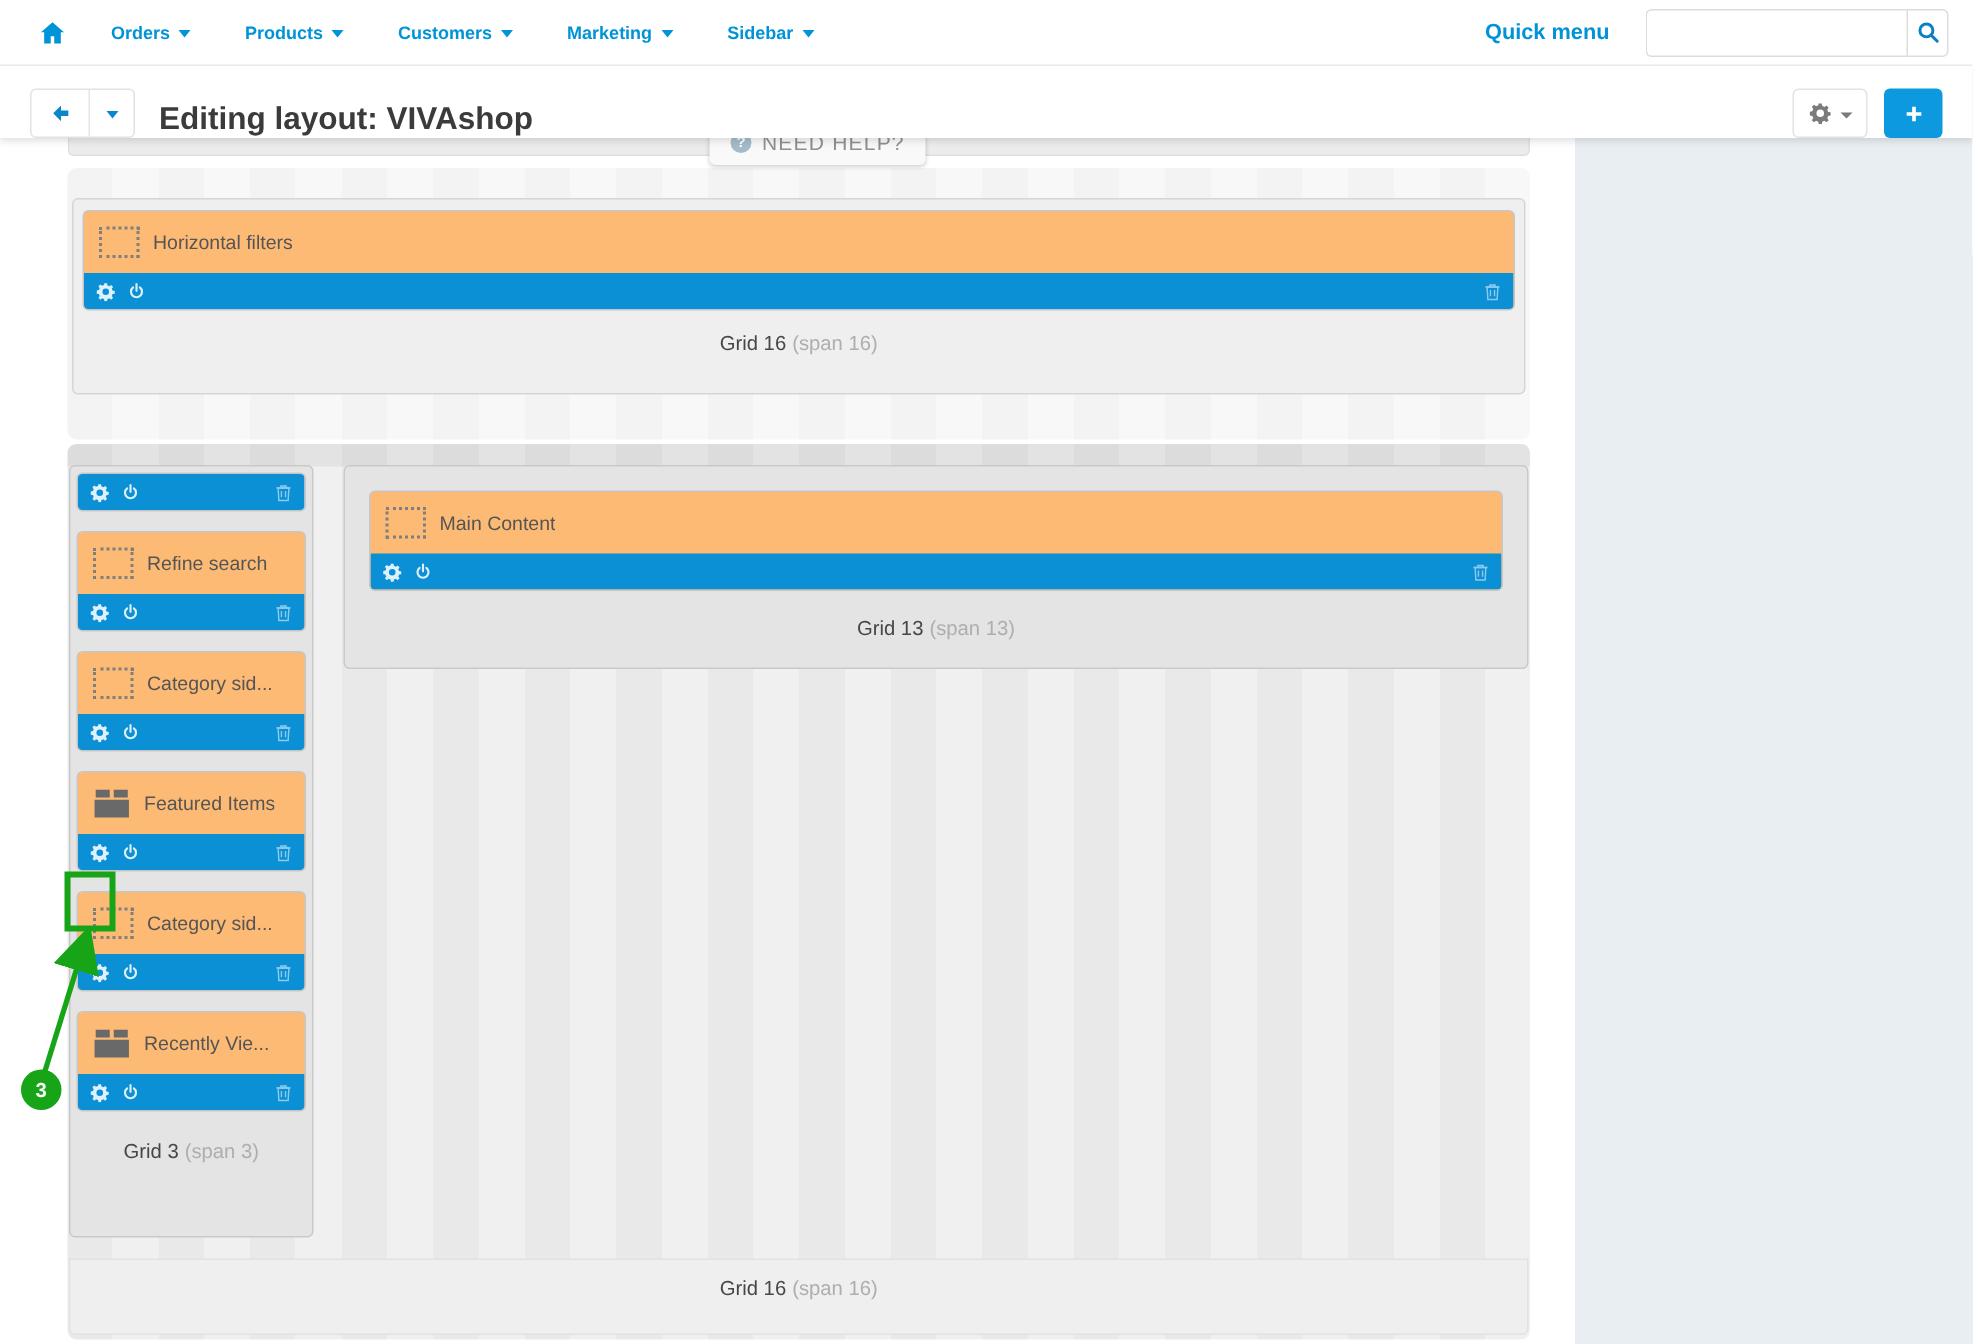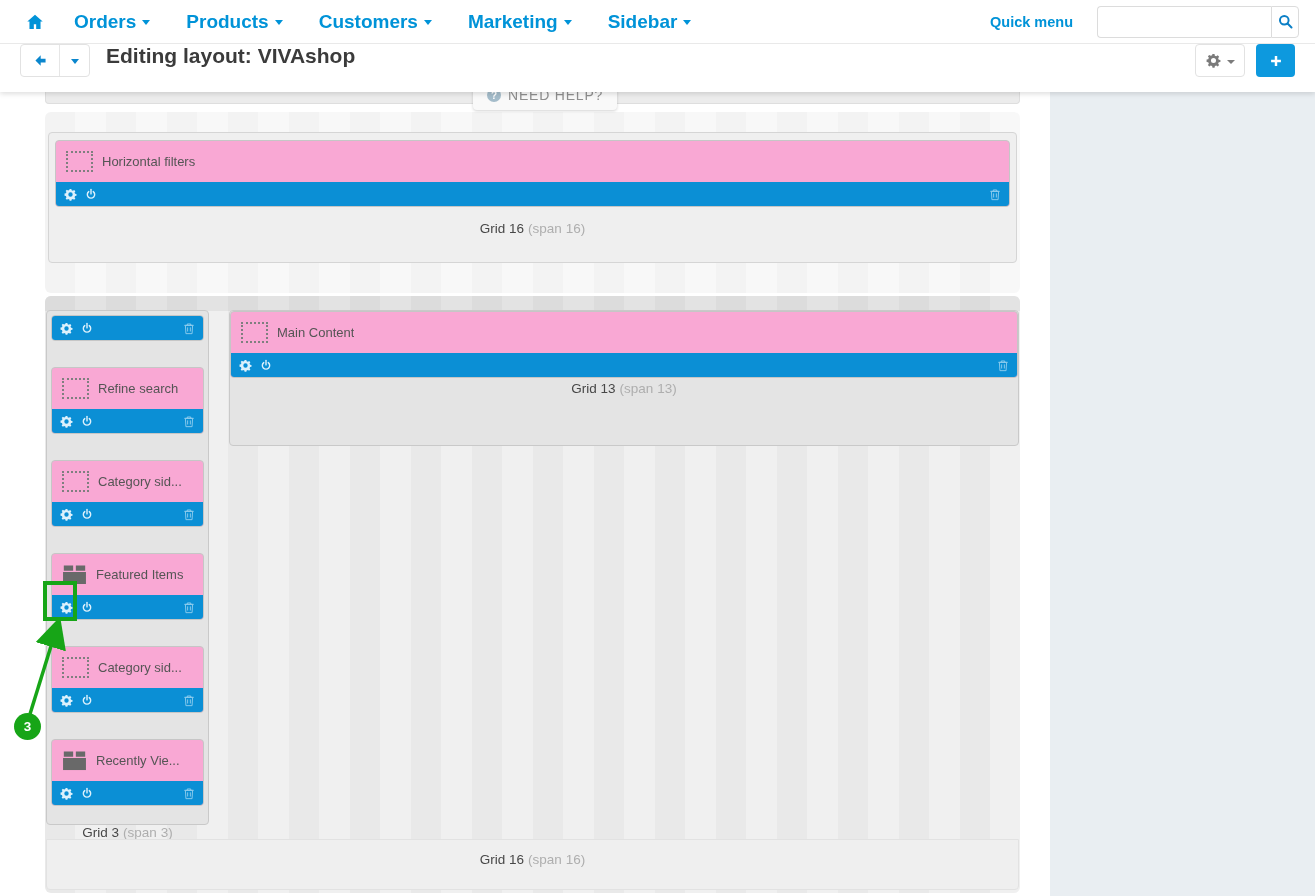--- a/index.html
+++ b/index.html
@@ -5,36 +5,36 @@
   * { box-sizing: border-box; margin: 0; padding: 0; }
   html,body { width:1315px; height:896px; overflow:hidden; background:#fff;
               font-family:"Liberation Sans", sans-serif; }
   .stage { position:relative; width:1315px; height:896px; }
 
   
   .navbar { position:absolute; top:0; left:0; right:0; height:44px; background:#fff;
             border-bottom:1px solid #e9e9e9; display:flex; align-items:center;
             padding:0 16px 0 26px; z-index:30; }
   .nav-home { color:#0093d8; width:18px; height:16px; margin-right:30px; cursor:pointer; }
-  .nav-item { display:flex; align-items:center; gap:6px; color:#0093d8; font-size:19px;
+  .nav-item { display:flex; align-items:center; gap:6px; color:#0093d8; font-size:12px;
               font-weight:bold; margin-right:36px; cursor:pointer; white-space:nowrap; }
   .caret { width:0; height:0; border-left:4px solid transparent; border-right:4px solid transparent;
            border-top:5px solid currentColor; display:inline-block; margin-top:2px; }
   .nav-spacer { flex:1; }
   .quick-menu { color:#0093d8; font-size:14.5px; font-weight:bold; margin-right:24px; cursor:pointer; }
   .search-group { display:flex; }
   .search-input { width:174px; height:32px; border:1px solid #dcdcdc; border-right:none;
                   border-radius:4px 0 0 4px; padding:0 9px; font-size:13px; outline:none; }
   .search-btn { width:28px; height:32px; border:1px solid #dcdcdc; border-radius:0 4px 4px 0;
                 background:#fff; color:#0b7fc6; display:grid; place-items:center; cursor:pointer; }
   .search-btn svg { width:15px; height:15px; }
 
   
   .titlebar { position:absolute; top:44px; left:0; right:0; height:48px; background:#fff;
-              box-shadow:0 2px 5px rgba(0,0,0,.13); z-index:25; display:flex; align-items:flex-start;
+              box-shadow:0 2px 5px rgba(0,0,0,.13); z-index:25; display:flex; align-items:flex-end;
               padding:0 20px; }
   .back-group { display:flex; height:33px; border:1px solid #e2e2e2; border-radius:4px;
                 overflow:hidden; background:#fff; }
   .back-btn { width:39px; display:grid; place-items:center; color:#0a86cd;
               border-right:1px solid #e6e6e6; cursor:pointer; }
   .back-btn svg { width:15px; height:15px; }
   .back-caret { width:29px; display:grid; place-items:center; color:#0a86cd; cursor:pointer; }
   .back-caret .caret { border-top-width:5px; }
   .page-title { font-size:21px; color:#3b3b3b; margin-left:16px; }
   .tb-spacer { flex:1; }
@@ -69,45 +69,45 @@
                      border:1px solid #d5d5d5; border-radius:4px; }
 
   .section-b { position:absolute; left:45px; top:296px; width:975px; height:597px;
                border-radius:6px; overflow:hidden;
                background:repeating-linear-gradient(90deg,#e9e9e9 0,#e9e9e9 30px,#f0f0f0 30px,#f0f0f0 61px); }
   .band-top { position:absolute; top:0; left:0; right:0; height:15px;
               background:repeating-linear-gradient(90deg,#dcdcdc 0,#dcdcdc 30px,#e3e3e3 30px,#e3e3e3 61px); }
   .col-left { position:absolute; left:1px; top:14px; width:163px; height:515px;
               background:#e4e4e4; border:1px solid #c9c9c9; border-radius:4px; padding:4px; }
   .col-main { position:absolute; left:184px; top:14px; width:790px; height:136px;
-              background:#e4e4e4; border:1px solid #c9c9c9; border-radius:4px; padding:0; }
+              background:#e4e4e4; border:1px solid #c9c9c9; border-radius:4px; padding:16px; }
   .b-bottom { position:absolute; left:1px; right:1px; bottom:3px; height:51px;
               background:#efefef; border:1px solid #e2e2e2; border-radius:0 0 4px 4px;
               text-align:center; padding-top:10px; }
 
   
-  .block { background:#f9a8d4; border:1px solid #c6c6c6; border-radius:4px; overflow:hidden;
+  .block { background:#fdba74; border:1px solid #c6c6c6; border-radius:4px; overflow:hidden;
            cursor:move; }
-  .col-left .block + .block { margin-top:26px; }
+  .col-left .block + .block { margin-top:13px; }
   .sec-a-block { margin:7px 6px 0; }
   .block-head { height:41px; display:flex; align-items:center; gap:9px; padding:0 10px; }
   .icon-dashed { width:27px; height:21px; border:2px dotted #7f7f7f; flex:none; }
   .icon-box { width:25px; height:21px; color:#696969; flex:none; }
   .block-label { font-size:13px; color:#555; white-space:nowrap; overflow:hidden; }
   .block-bar { height:24px; background:#0b8fd5; display:flex; align-items:center;
                padding:0 8px; gap:8px; color:#ddf1fc; }
   .ic { width:13px; height:13px; cursor:pointer; }
   .ic.p { width:12px; }
   .ic.t { margin-left:auto; width:12px; opacity:.62; }
 
   .grid-label-row { text-align:center; font-size:13.5px; color:#474747; }
   .sec-a .grid-label-row { margin-top:14px; }
   .g-span { color:#aeaeae; margin-left:4px; }
   .col-left .grid-label-row { margin-top:19px; }
-  .col-main .grid-label-row { margin-top:3px; }
+  .col-main .grid-label-row { margin-top:17px; }
 
   
   .ann-rect { position:absolute; left:43px; top:581px; width:34px; height:40px;
               border:4px solid #17a517; z-index:15; }
   .ann-circle { position:absolute; left:14px; top:713px; width:27px; height:27px;
                 border-radius:50%; background:#17a517; color:#fff; font-size:13.5px;
                 font-weight:bold; display:grid; place-items:center; z-index:15; }
   .ann-arrow { position:absolute; left:20px; top:618px; width:50px; height:100px; z-index:14; }
 
   .defs { position:absolute; width:0; height:0; overflow:hidden; }

